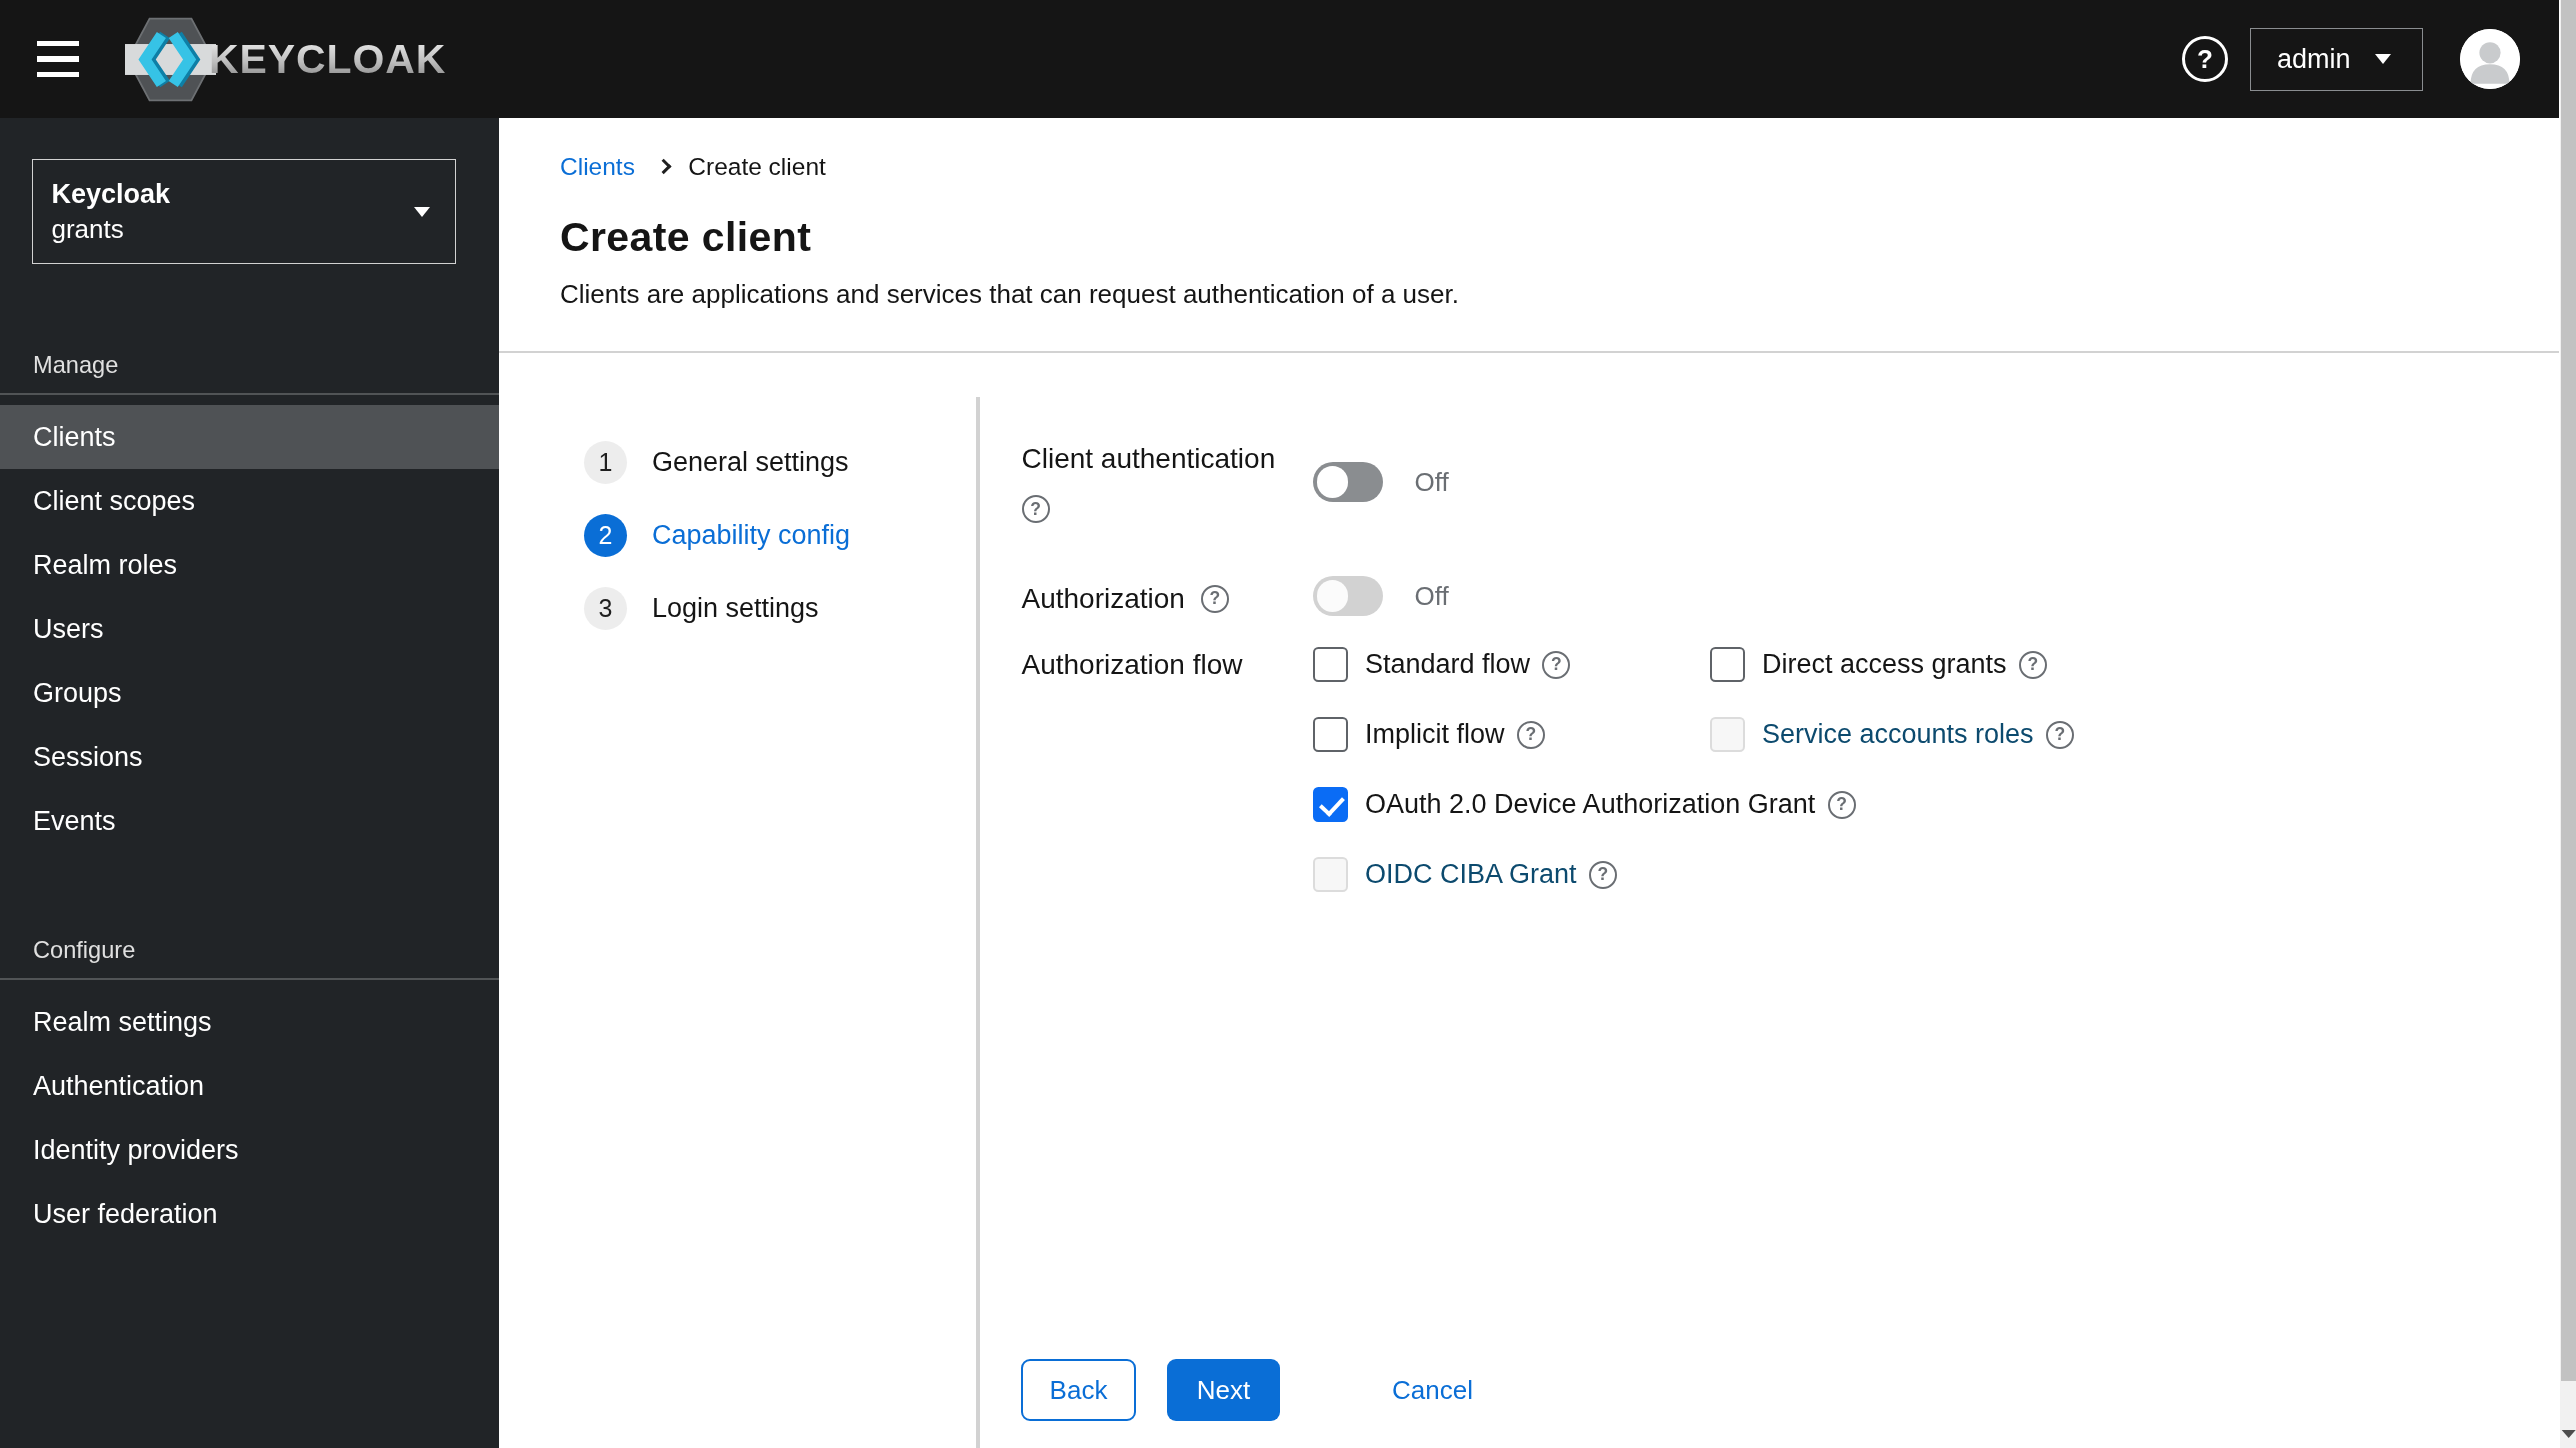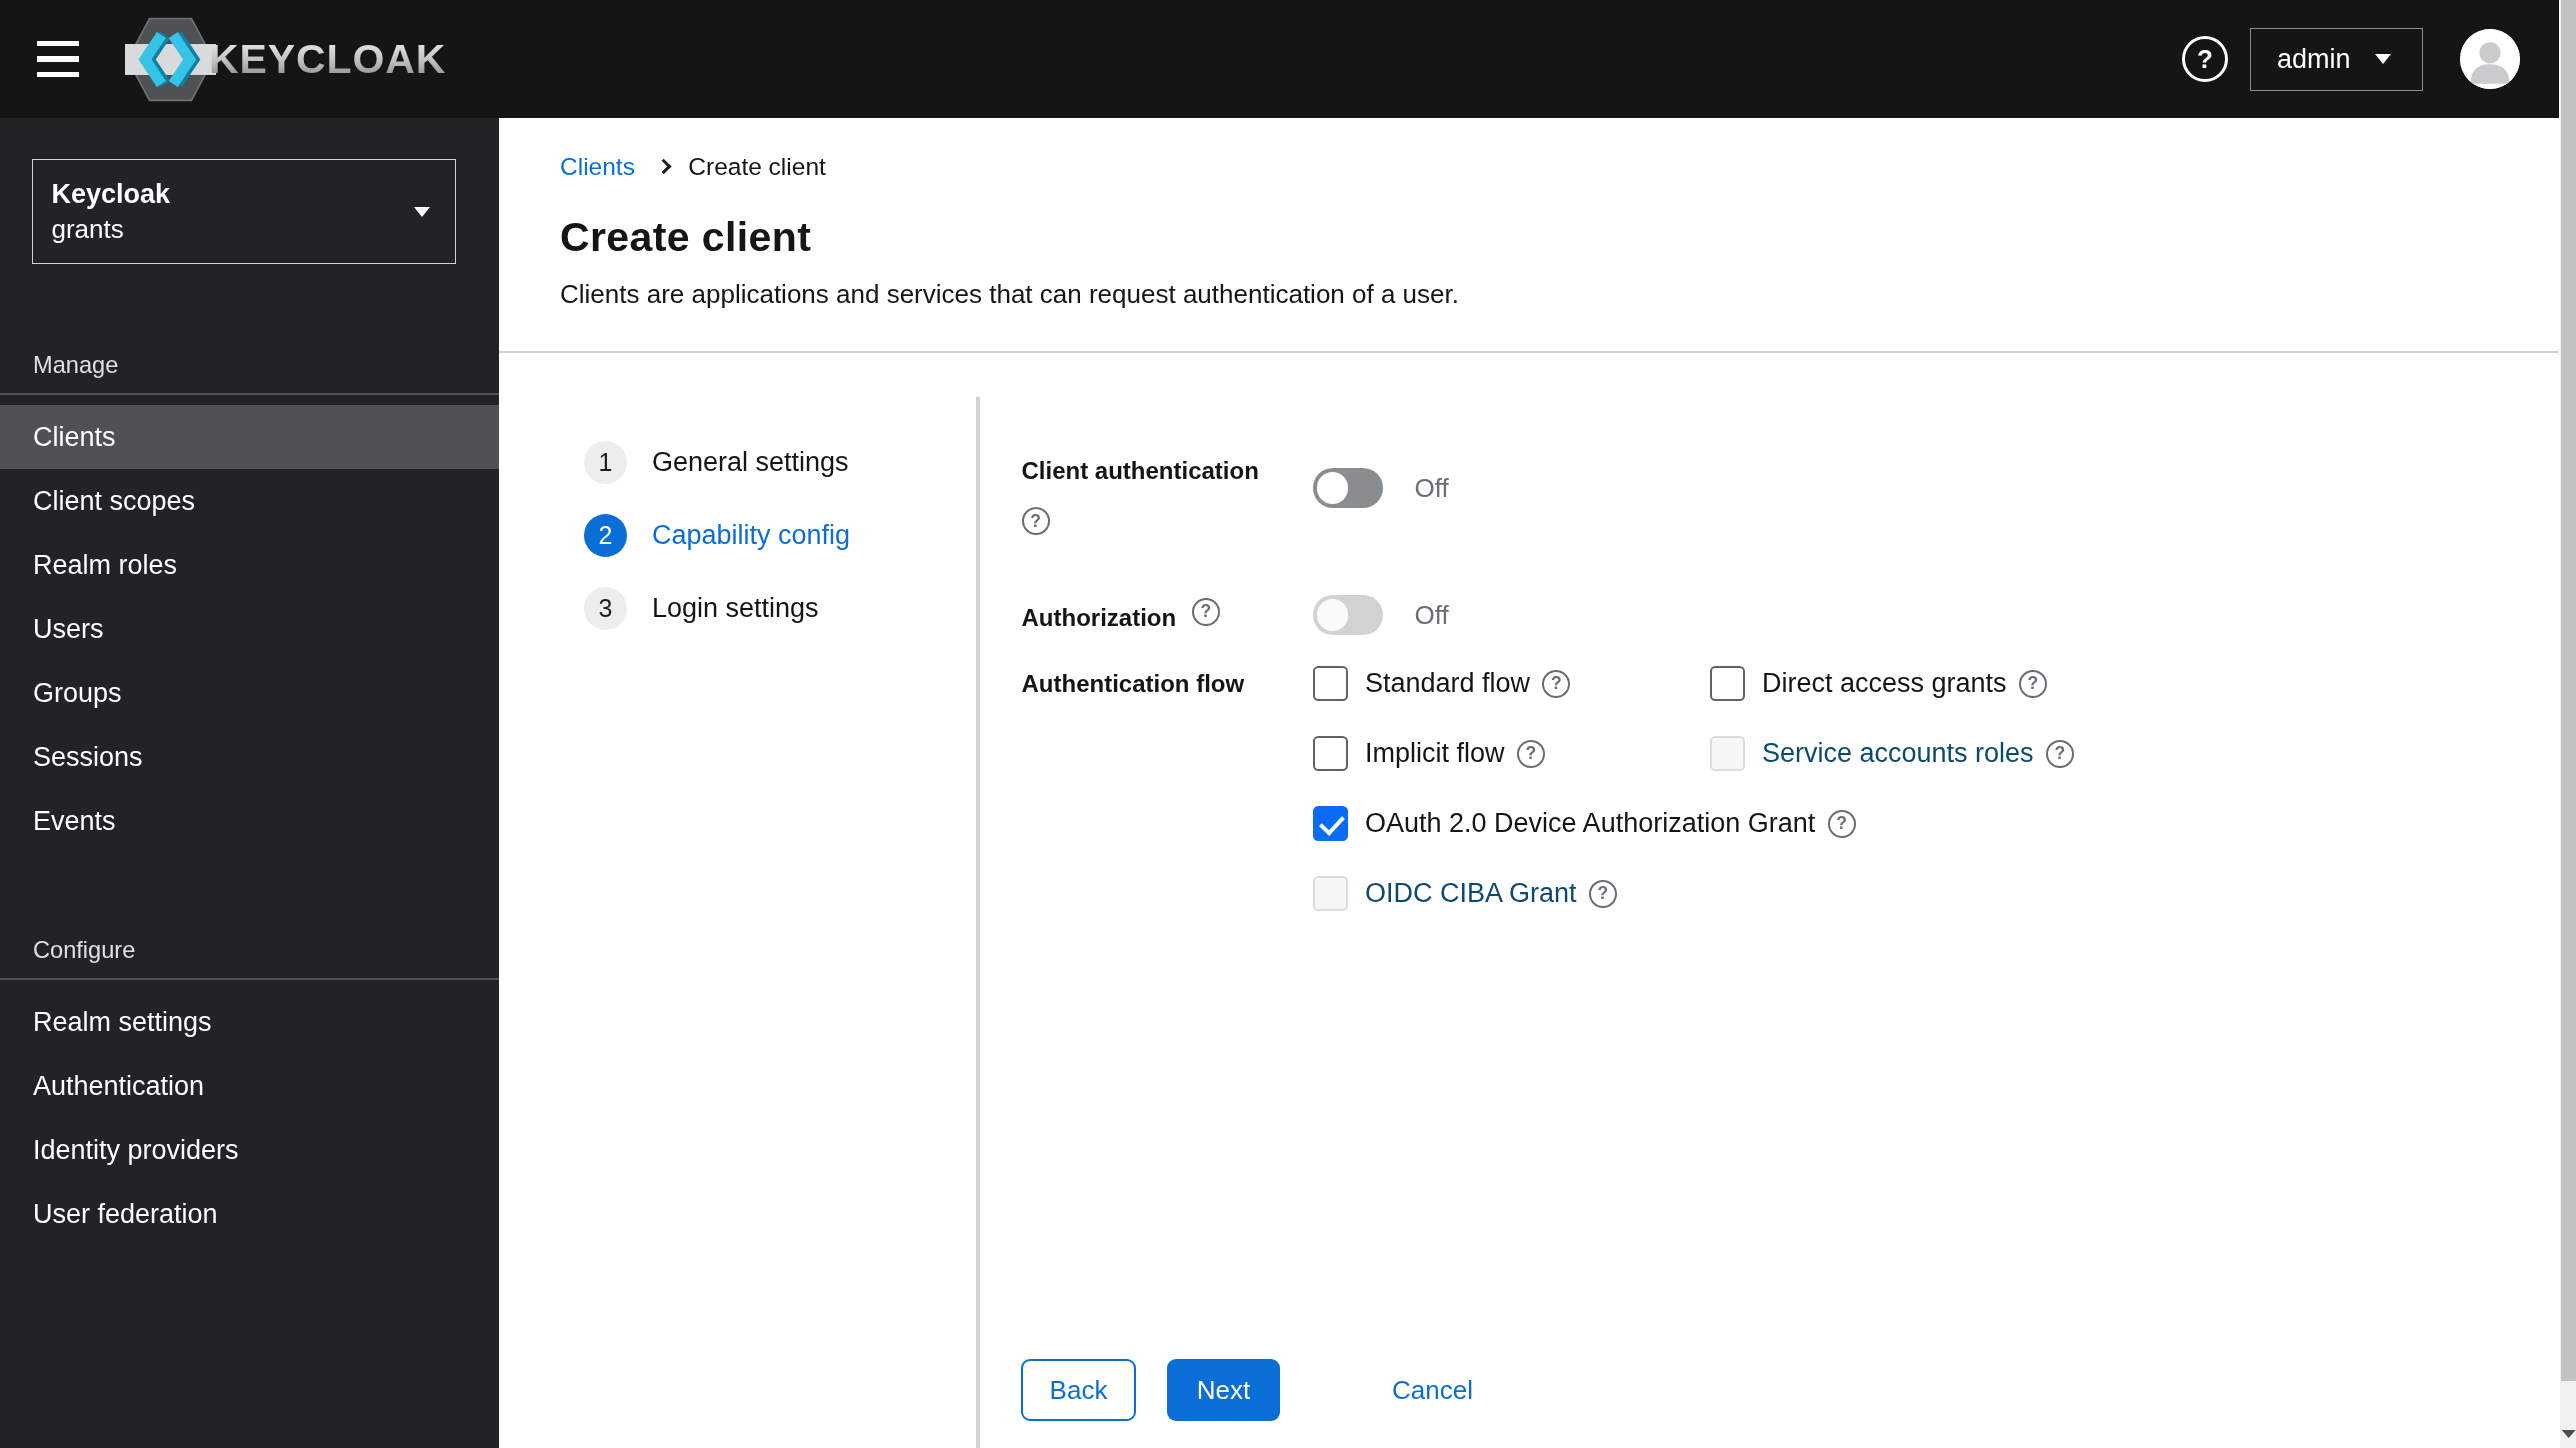--- a/index.html
+++ b/index.html
@@ -68,21 +68,21 @@
   .step-label { font-size:27px; color:#151515; margin-left:25px; }
   .step.active .step-num { background:#0a6ed6; color:#fff; }
   .step.active .step-label { color:#0a6ed6; }
   .wizard-divider { width:3.5px; background:#d2d2d2; margin-top:44px; height:1051px; flex:none; }
   .wizard-form { flex:1; padding:88px 0 0 42px; }
 
   .field { display:flex; }
   .field-1 { margin-bottom:53px; }
   .field-2 { margin-bottom:31px; align-items:flex-end; }
   .label-col { width:291px; flex:none; }
-  .flabel { font-size:24px; font-weight:700; color:#151515; line-height:35px;margin-top:12px; }
+  .flabel { font-size:28px; font-weight:400; color:#151515; line-height:35px; }
   .label-col.stack { display:flex; flex-direction:column; align-items:flex-start; gap:19px; }
   .label-inline { display:flex; align-items:center; gap:15.8px; }
   .help-circle { width:28px; height:28px; border-radius:50%; border:2.6px solid #6a6e73; color:#6a6e73;
                  font-size:17.5px; font-weight:700; display:inline-flex; align-items:center;
                  justify-content:center; flex:none; cursor:pointer; background:#fff; }
   .ctl { display:flex; align-items:center; }
   .toggle { width:70px; height:40px; border-radius:20px; background:#8a8d90; position:relative; flex:none;
             border:none; cursor:pointer; }
   .toggle .knob { position:absolute; left:4.4px; top:4.4px; width:31.5px; height:31.5px; border-radius:50%; background:#fff; }
   .toggle.disabled { background:#d2d2d2; cursor:default; }
@@ -245,21 +245,21 @@
           <div class="ctl">
             <button type="button" class="toggle disabled">
                 <span class="knob"></span>
               </button>
             <span class="toggle-state">Off</span>
           </div>
         </div>
 
         <div class="field field-3">
           <div class="label-col">
-            <span class="flabel">Authentication flow</span>
+            <span class="flabel">Authorization flow</span>
           </div>
           <div class="cb-grid">
             <div class="cb-opt">
               <span class="cb"></span>
               <span class="cb-label">Standard flow</span>
               <span class="help-circle">?</span>
             </div>
             <div class="cb-opt">
               <span class="cb"></span>
               <span class="cb-label">Direct access grants</span>

